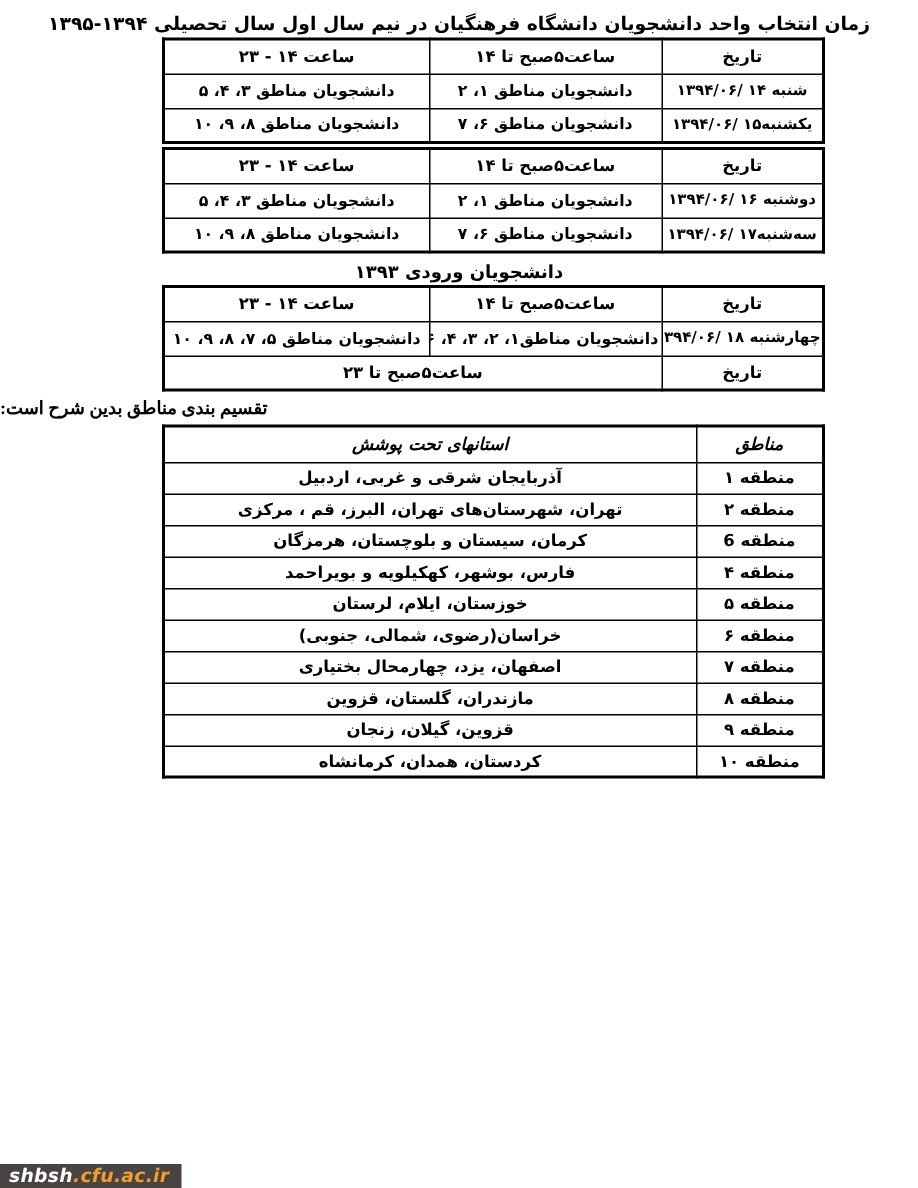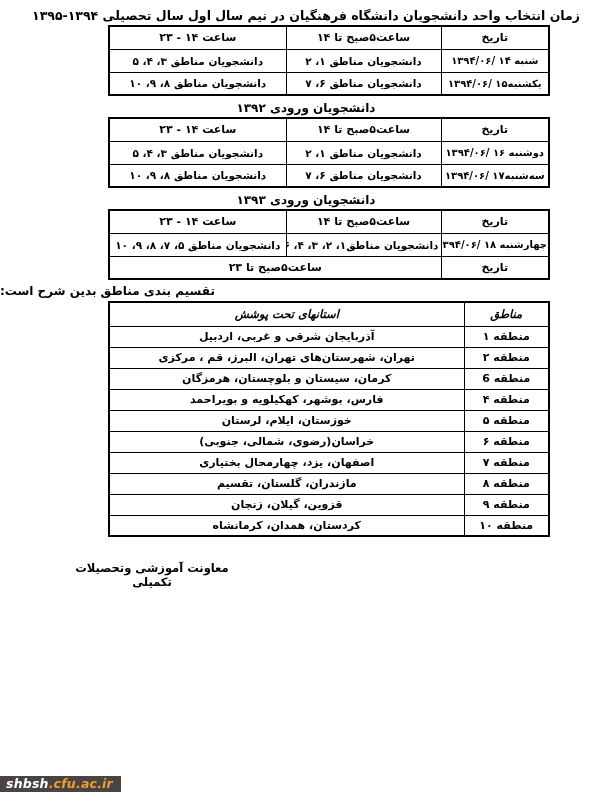--- a/index.html
+++ b/index.html
@@ -62,20 +62,21 @@
     line-height:1.35;
     padding:2px 14px;
   }
 
   .regions-intro {
     margin-top:4px;
     width:548px;
     text-align:left;
     direction:rtl;
     font-size:12px;
+    font-family:Liberation Serif, serif;
   }
   .regions-intro span { display:inline-block; direction:rtl; }
   .regions { margin-top:3px; }
   .regions th { height:24px; font-size:11.5px;font-style:italic; }
   .regions td { height:21px; font-size:11px;margin-left:44px; }
   .regions .col-region   { width:85px; }
   .regions .col-province { width:355px; }
 
   .signature {
     margin-top:24px;
@@ -125,21 +126,20 @@
       <td>دانشجویان مناطق ۳، ۴، ۵</td>
     </tr>
     <tr>
       <td class="date-cell">یکشنبه۱۵ /۱۳۹۴/۰۶</td>
       <td>دانشجویان مناطق ۶، ۷</td>
       <td>دانشجویان مناطق ۸،  ۹، ۱۰</td>
     </tr>
   </tbody>
     </table>
 
-  <div class="cohort-heading">دانشجویان ورودی ۱۳۹۲</div>
   <table class="sched">
     <colgroup>
         <col class="col-date">
         <col class="col-am">
         <col class="col-pm">
       </colgroup>
     <tbody>
         <tr>
       <th>تاریخ</th>
       <th>ساعت۵صبح تا ۱۴</th>
@@ -217,33 +217,32 @@
     <tr>
       <td>منطقه ۶</td>
       <td>خراسان(رضوی، شمالی، جنوبی)</td>
     </tr>
     <tr>
       <td>منطقه ۷</td>
       <td>اصفهان، یزد، چهارمحال بختیاری</td>
     </tr>
     <tr>
       <td>منطقه ۸</td>
-      <td>مازندران، گلستان، تقسیم</td>
+      <td>مازندران، گلستان، قزوین</td>
     </tr>
     <tr>
       <td>منطقه ۹</td>
       <td>قزوین، گیلان، زنجان</td>
     </tr>
     <tr>
       <td>منطقه ۱۰</td>
       <td>کردستان، همدان، کرمانشاه</td>
     </tr>
   </tbody>
     </table>
 
-  <div class="signature">معاونت آموزشی وتحصیلات تکمیلی</div>
 
   <div class="watermark" style="background: rgb(73, 68, 66);">
     <span class="wm-prefix" style="color: rgb(255, 255, 255);">shbsh</span>
       <span class="wm-suffix" style="color: rgb(240, 158, 46);">.cfu.ac.ir</span>
   </div>
 
 </div>
 
 </body></html>

